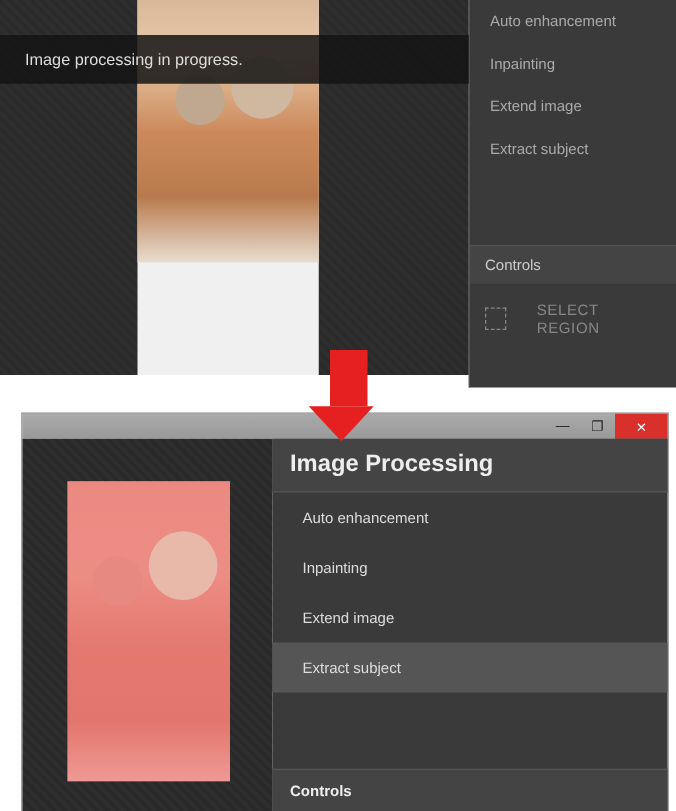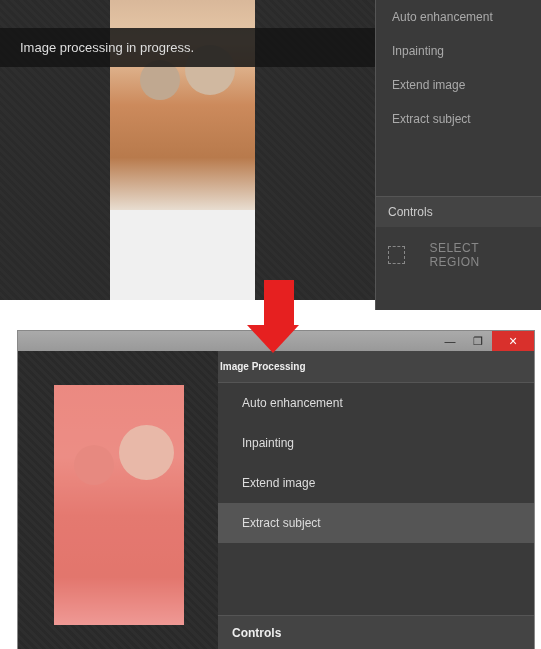--- a/index.html
+++ b/index.html
@@ -35,21 +35,21 @@
   .bottom-body { display: flex; height: 299px; }
   .bottom-canvas { width: 200px; background: #2e2e2e; 
     background-image: repeating-linear-gradient(45deg, rgba(0,0,0,0.1) 0 3px, transparent 3px 6px); 
     position: relative; }
   .bottom-img { position: absolute; left: 36px; top: 34px; width: 130px; height: 240px; background: linear-gradient(to bottom, #e8a89a 0%, #eab0a0 30%, #db8a7a 55%, #d88575 80%, #efc5bd 100%); }
   .bottom-img::before { content:""; position:absolute; left:20px; top:60px; width:40px; height:40px; border-radius:50%; background:#e0a898; }
   .bottom-img::after { content:""; position:absolute; left:65px; top:40px; width:55px; height:55px; border-radius:50%; background:#e8b8a8; }
   .pink-overlay { position: absolute; inset: 0; background: rgba(240,100,100,0.45); }
   
   .bottom-sidebar { flex: 1; background: #3a3a3a; display: flex; flex-direction: column; }
-  .panel-title { padding: 10px 2px; background: #444; color: #eee; font-size: 10px; font-weight: bold; border-bottom: 1px solid #555; }
+  .panel-title { padding: 10px 14px; background: #444; color: #eee; font-size: 19px; font-weight: bold; border-bottom: 1px solid #555; }
   .bs-item { padding: 13px 24px; color: #ddd; font-size: 12px; cursor: pointer; }
   .bs-item.selected { background: #555; }
   .spacer { flex: 1; }
   .bottom-controls { padding: 10px 14px; background: #444; color: #eee; font-size: 12px; font-weight: bold; border-top: 1px solid #555; }
 </style>
 </head>
 <body>
 
 <div class="top-panel">
   <div class="top-canvas">

